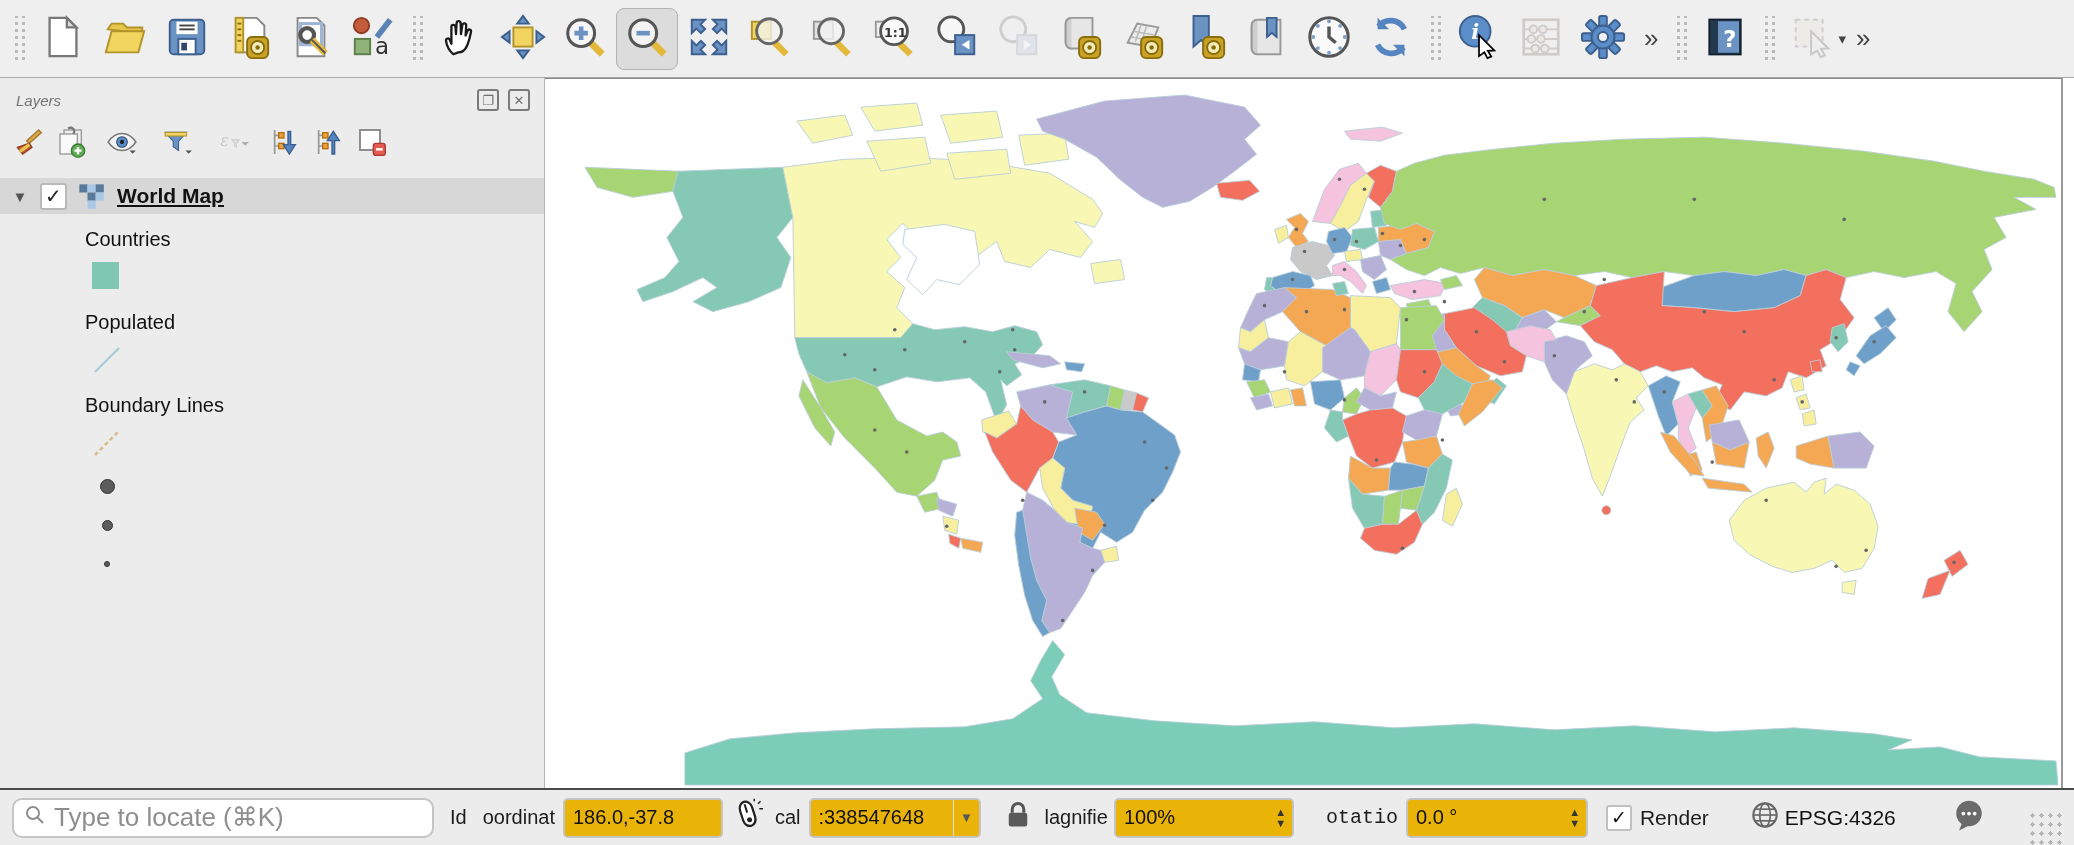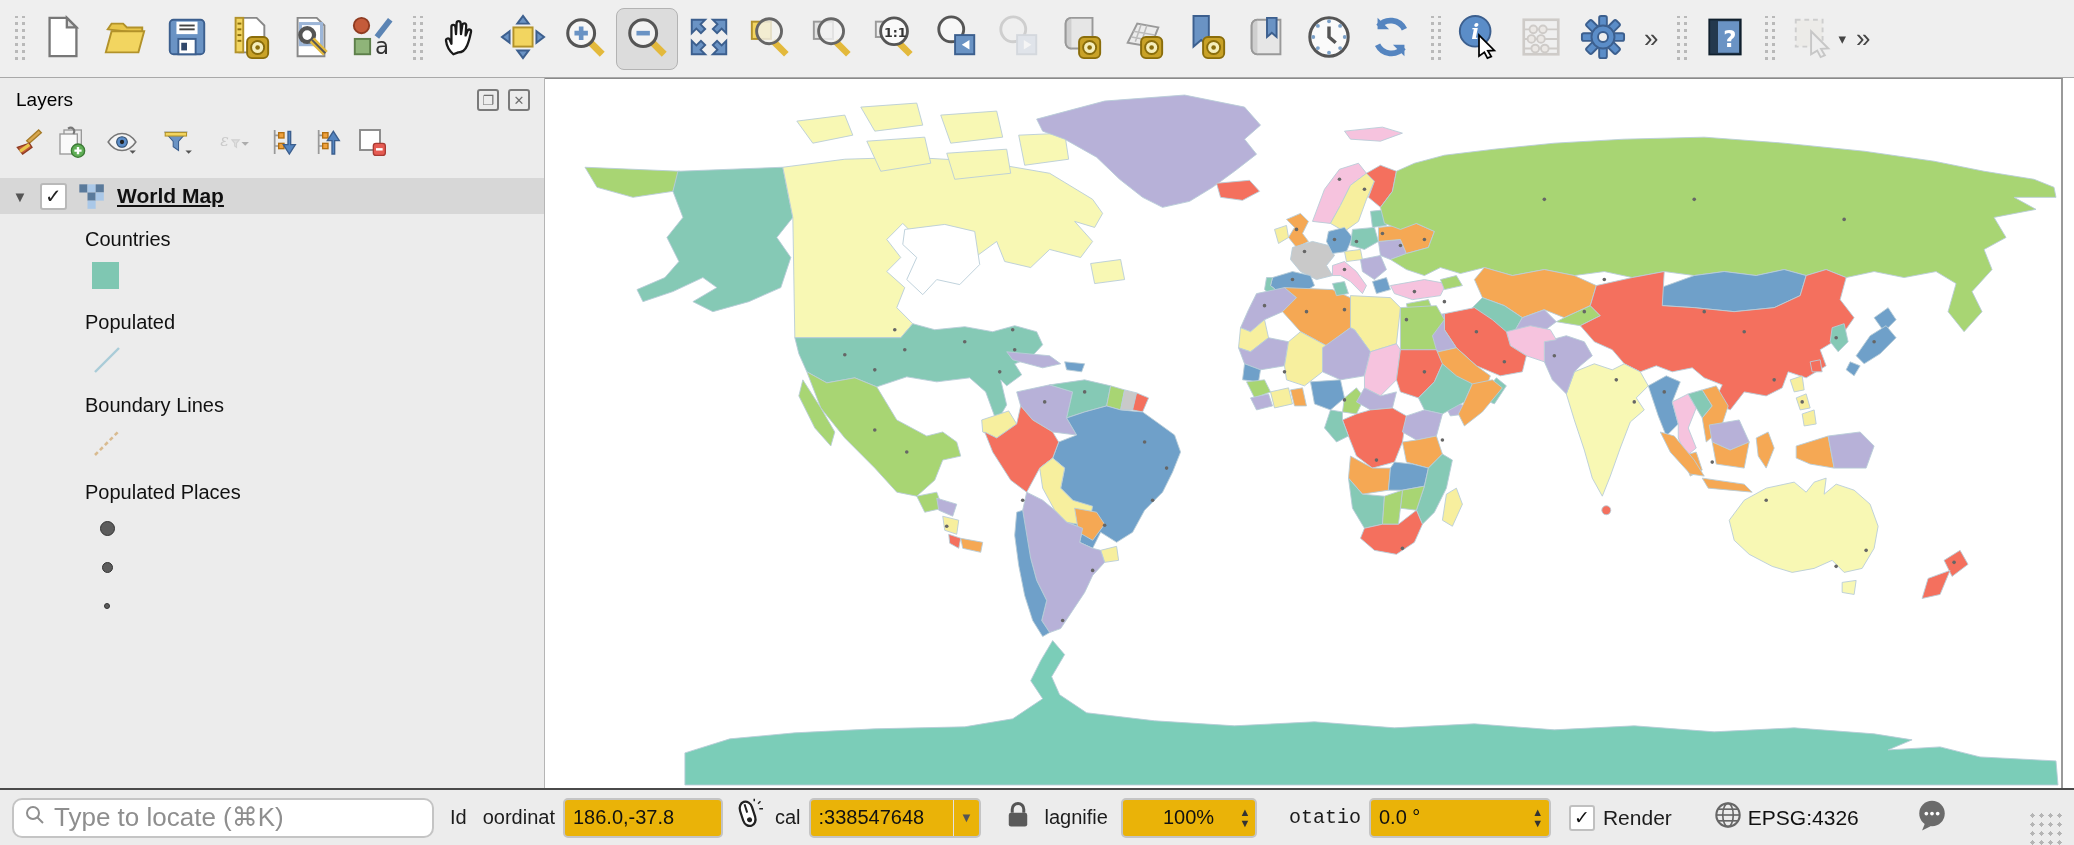--- a/index.html
+++ b/index.html
@@ -18,21 +18,21 @@
   .tbtn.disabled { opacity:.38; }
   .tb-chevron { font-size:26px; color:#444; padding:0 10px; flex:0 0 auto; }
   .tb-caret { font-size:15px; color:#444; margin-left:-6px; flex:0 0 auto;}
 
   
   .main { flex:1 1 auto; display:flex; min-height:0; background:#ffffff; }
 
   
   .layers-panel { width:545px; flex:0 0 auto; background:#ececec; display:flex; flex-direction:column; border-right:1px solid #b5b5b5; }
   .panel-titlebar { height:40px; display:flex; align-items:center; padding:4px 14px 0 16px; }
-  .panel-title { font-size:19px; color:#000000; flex:1 1 auto; }
+  .panel-title { font-size:15px; color:#737373; flex:1 1 auto;font-style:italic; }
   .win-btn { width:22px; height:22px; border:2px solid #7a7a7a; border-radius:3px; color:#6f6f6f; display:flex; align-items:center; justify-content:center; margin-left:9px; font-size:13px; font-weight:bold; background:#ececec; }
   .panel-toolbar { height:52px; display:flex; align-items:center; padding:0 6px; }
   .pbtn { width:44px; height:40px; display:flex; align-items:center; justify-content:center; }
   .pbtn svg { width:32px; height:32px; }
   .pbtn.withcaret { width:56px; }
   .pbtn.disabled { opacity:.42; }
   .layer-tree { flex:1 1 auto; font-size:20px; color:#111; position:relative; }
   .group-row { height:36px; background:#d7d7d7; display:flex; align-items:center; margin-top:8px; }
   .tree-caret { width:40px; text-align:center; color:#555; font-size:15px; }
   .tree-check { width:27px; height:27px; background:#fff; border:2px solid #b9b9b9; border-radius:3px; display:flex; align-items:center; justify-content:center; font-size:20px; font-weight:bold; color:#222; }
@@ -415,21 +415,20 @@
         <div class="legend-label" style="margin-top:22px;">Populated</div>
         <div class="legend-swatch"><svg class="sw-line" viewBox="0 0 30 30">
               <line x1="3" y1="27" x2="27" y2="3" stroke="#A9CCD8" stroke-width="2.4"></line>
             </svg></div>
 
         <div class="legend-label" style="">Boundary Lines</div>
         <div class="legend-swatch"><svg class="sw-line" viewBox="0 0 30 30">
               <line x1="3" y1="27" x2="27" y2="3" stroke="#D9BB90" stroke-width="2.6" stroke-dasharray="4 3"></line>
             </svg></div>
 
-        <div class="legend-label" style="margin-top:18px;">Populated Places</div>
         <div class="sw-points" style="margin-top:16px;">
             <div class="dot" style="width:15px;height:15px;"></div>
           </div>
         <div class="sw-points" style="margin-top:26px;margin-left:102px;">
             <div class="dot" style="width:11px;height:11px;"></div>
           </div>
         <div class="sw-points" style="margin-top:30px;margin-left:104px;">
             <div class="dot" style="width:6px;height:6px;"></div>
           </div>
       </div>
@@ -694,21 +693,21 @@
       <input value=":338547648" style="">
       <div class="combo-caret">▼</div>
     </div>
 
     <span style="margin-left:24px;"><svg width="26" height="30" viewBox="0 0 22 26">
           <path d="M6 11V8a5 5 0 0 1 10 0v3" fill="none" stroke="#555" stroke-width="2.6"></path>
           <rect x="3" y="11" width="16" height="12" rx="2" fill="#5a5a5a"></rect>
         </svg></span>
 
     <span class="sb-label" style="margin-left:14px;">lagnifie</span>
-    <div class="sb-input" style="width:136px;margin-left:13px;padding-left:32px;">
+    <div class="sb-input" style="width:180px;margin-left:6px;">
       <input value="100%" style="">
       <div class="spin">
           <span>▲</span>
           <span>▼</span>
         </div>
     </div>
 
     <span class="sb-label" style="margin-left:32px;font-family:Liberation Mono, monospace;">otatio</span>
     <div class="sb-input" style="width:182px;margin-left:8px;">
       <input value="0.0 °" style="">

